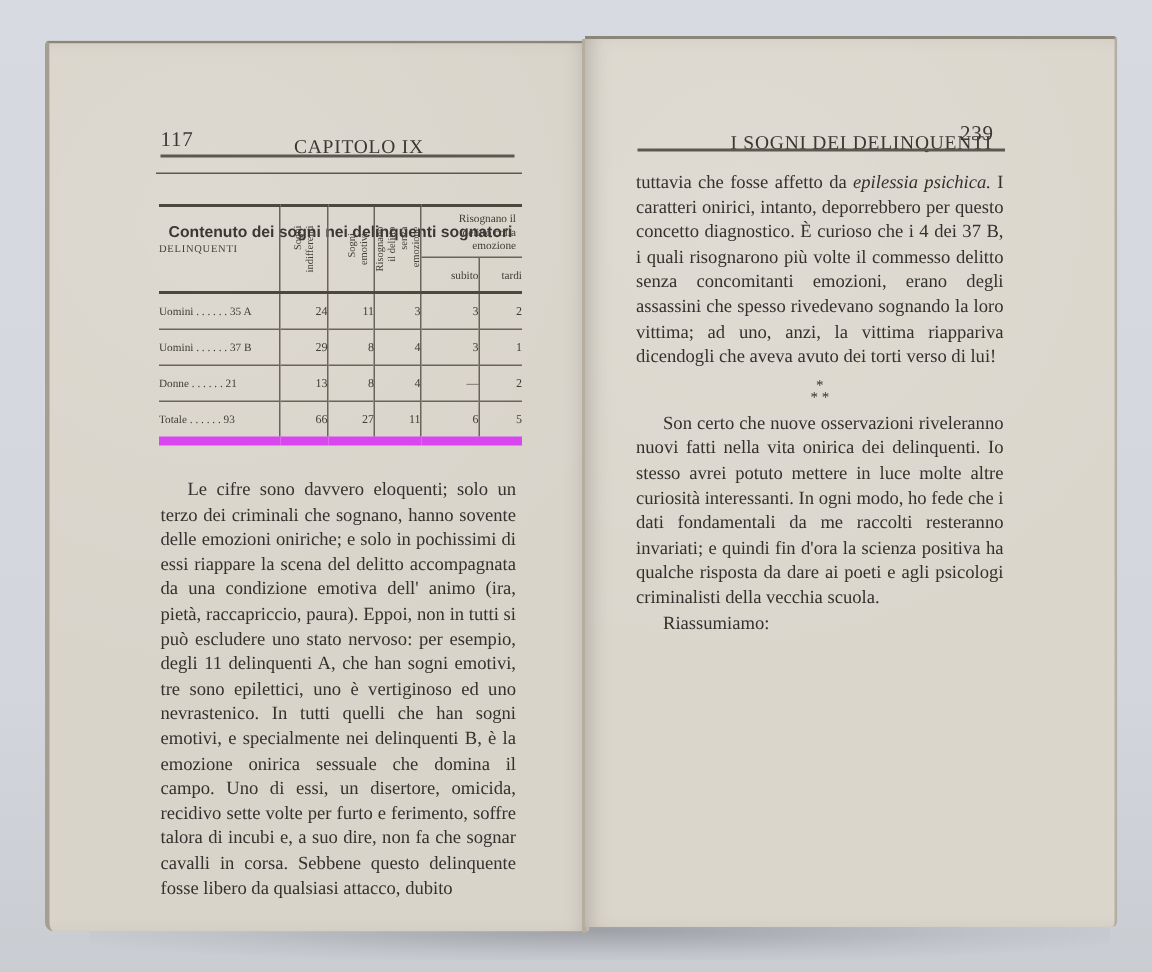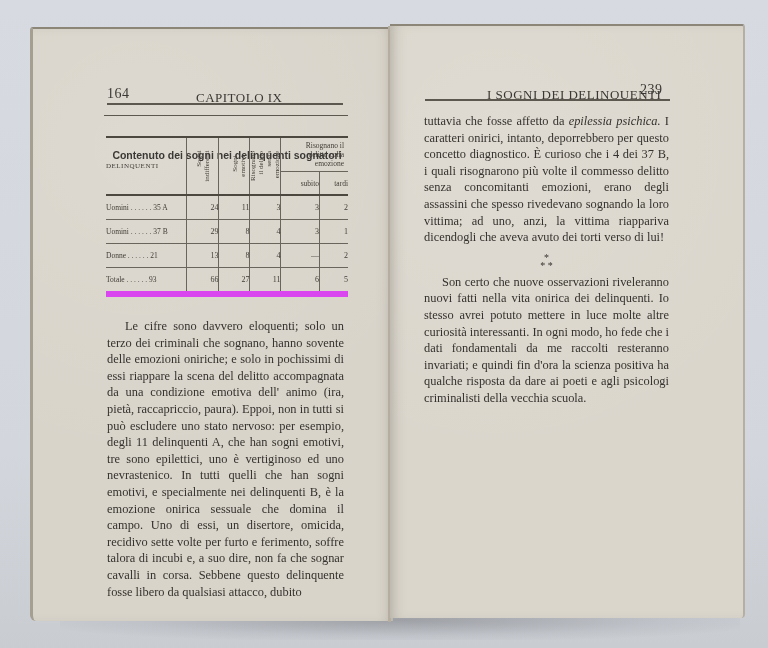--- a/index.html
+++ b/index.html
@@ -70,21 +70,21 @@
 </head>
 <body>
 
 <div class="shadow"></div>
 
 <div class="page page-left"></div>
 <div class="gutter"></div>
 
 <div class="page page-right"></div>
 
-<span class="running-head pg-num" style="left:107px;top:86px;">164</span>
+<span class="running-head pg-num" style="left:107px;top:86px;">117</span>
 <span class="running-head" style="left:196px;top:90px;">CAPITOLO IX</span>
 <div class="rule" style="left:107px;top:103px;width:236px;"></div>
 <div class="rule" style="left:104px;top:115px;width:244px;height:1px;"></div>
 
 <div class="caption">Contenuto dei sogni nei delinquenti sognatori</div>
 
 <table class="data">
   <tbody>
       <tr class="topline">
     <th rowspan="2" style="width:80px;" class="delinq">DELINQUENTI</th>
@@ -141,13 +141,14 @@
 </div>
 
 <span class="running-head" style="left:487px;top:87px;">I SOGNI DEI DELINQUENTI</span>
 <span class="running-head pg-num" style="left:640px;top:82px;">239</span>
 <div class="rule" style="left:425px;top:99px;width:245px;"></div>
 
 <div class="text" style="left:424px;top:113px;width:245px;">
   <p><span>tuttavia che fosse affetto da </span><em>epilessia psichica.</em><span> I caratteri onirici, intanto, deporrebbero per questo concetto diagnostico. È curioso che i 4 dei 37 B, i quali risognarono più volte il commesso delitto senza concomitanti emozioni, erano degli assassini che spesso rivedevano sognando la loro vittima; ad uno, anzi, la vittima riappariva dicendogli che aveva avuto dei torti verso di lui!</span></p>
   <div class="stars">*<br>* *</div>
   <p class="indent">Son certo che nuove osservazioni riveleranno nuovi fatti nella vita onirica dei delinquenti. Io stesso avrei potuto mettere in luce molte altre curiosità interessanti. In ogni modo, ho fede che i dati fondamentali da me raccolti resteranno invariati; e quindi fin d'ora la scienza positiva ha qualche risposta da dare ai poeti e agli psicologi criminalisti della vecchia scuola.</p>
+  <p class="indent">Riassumiamo:</p>
 </div>
 
 </body></html>

